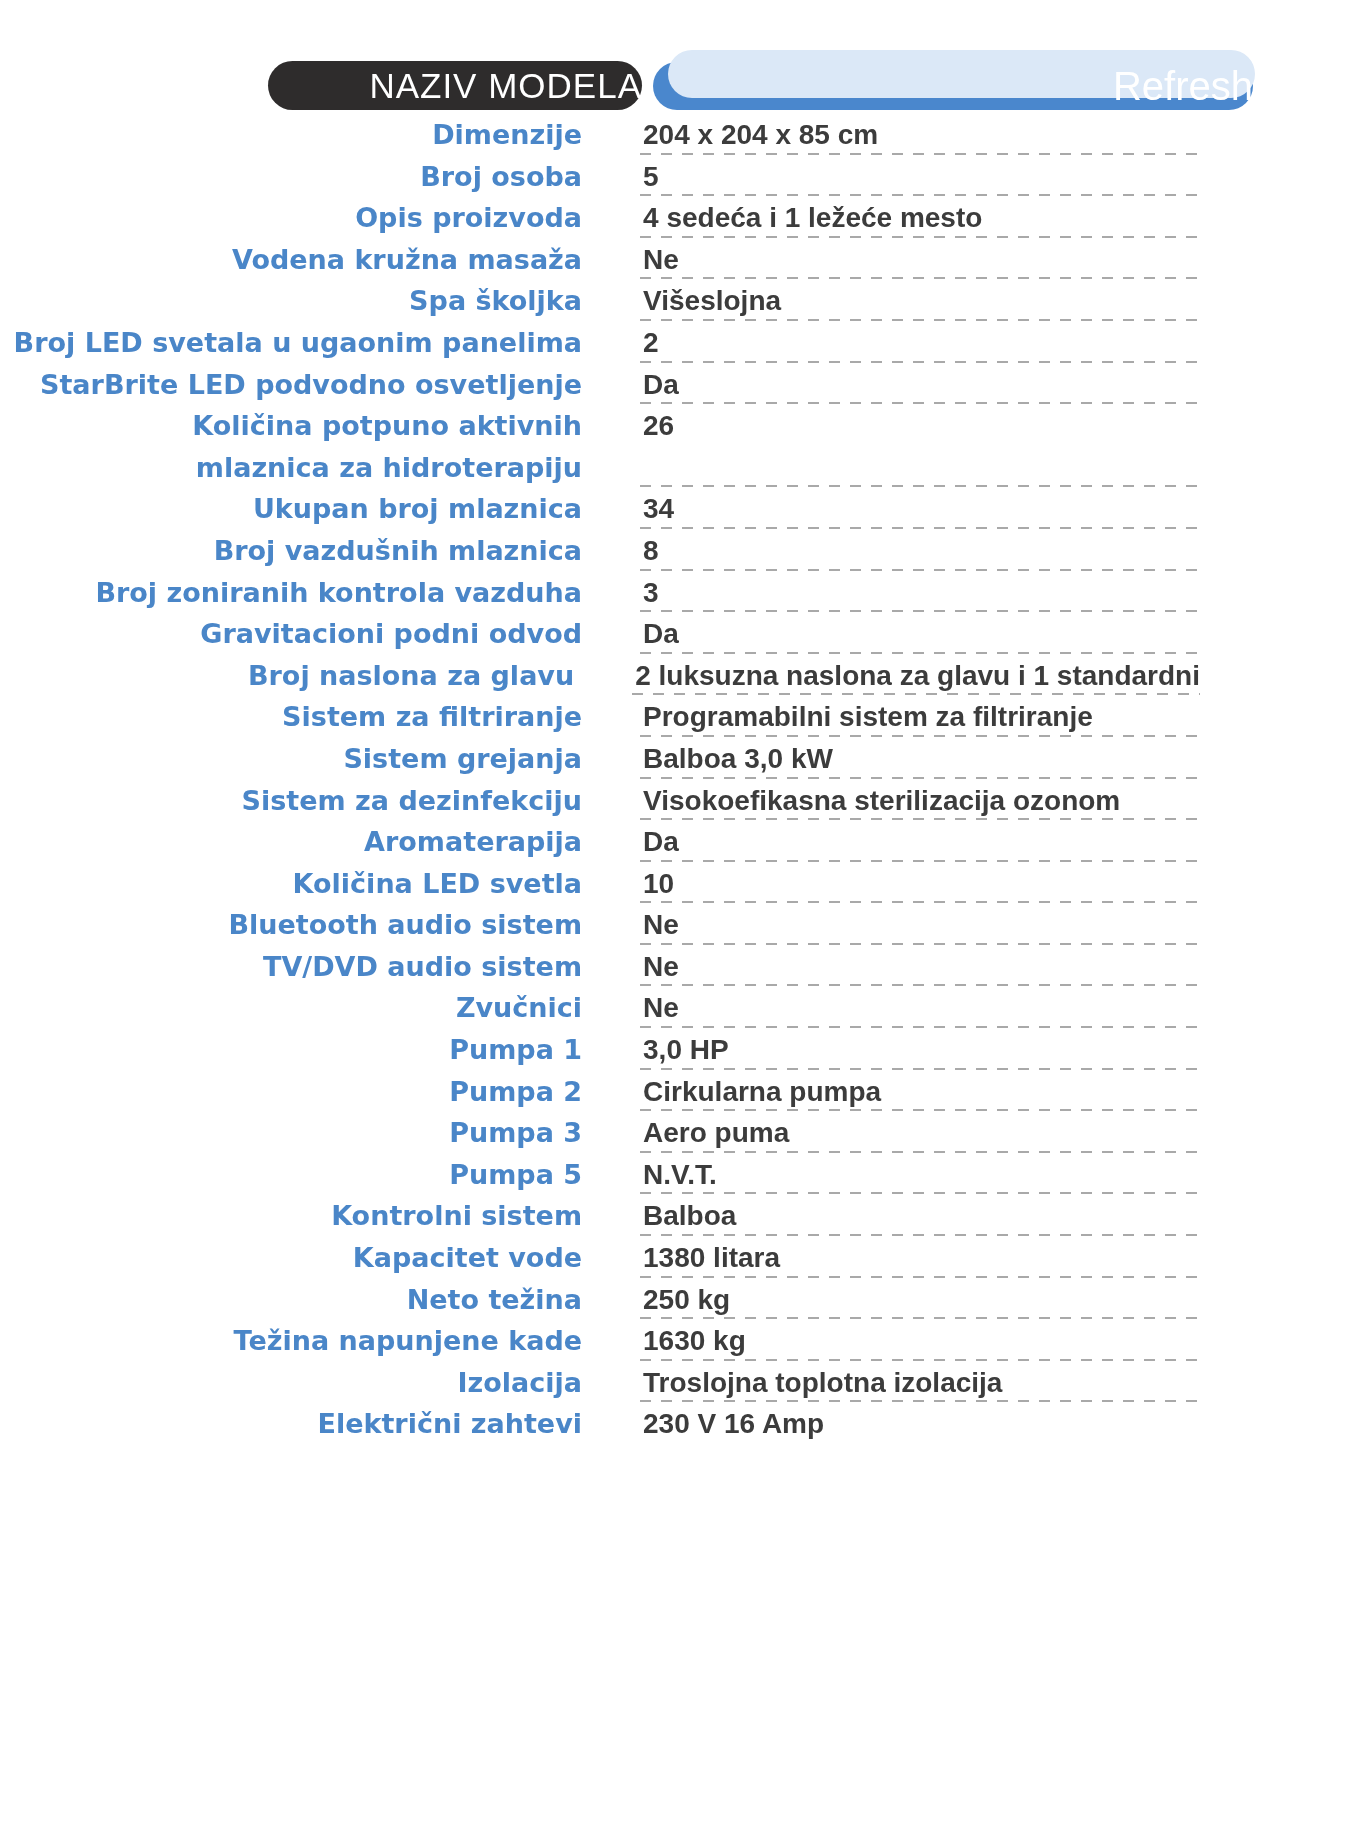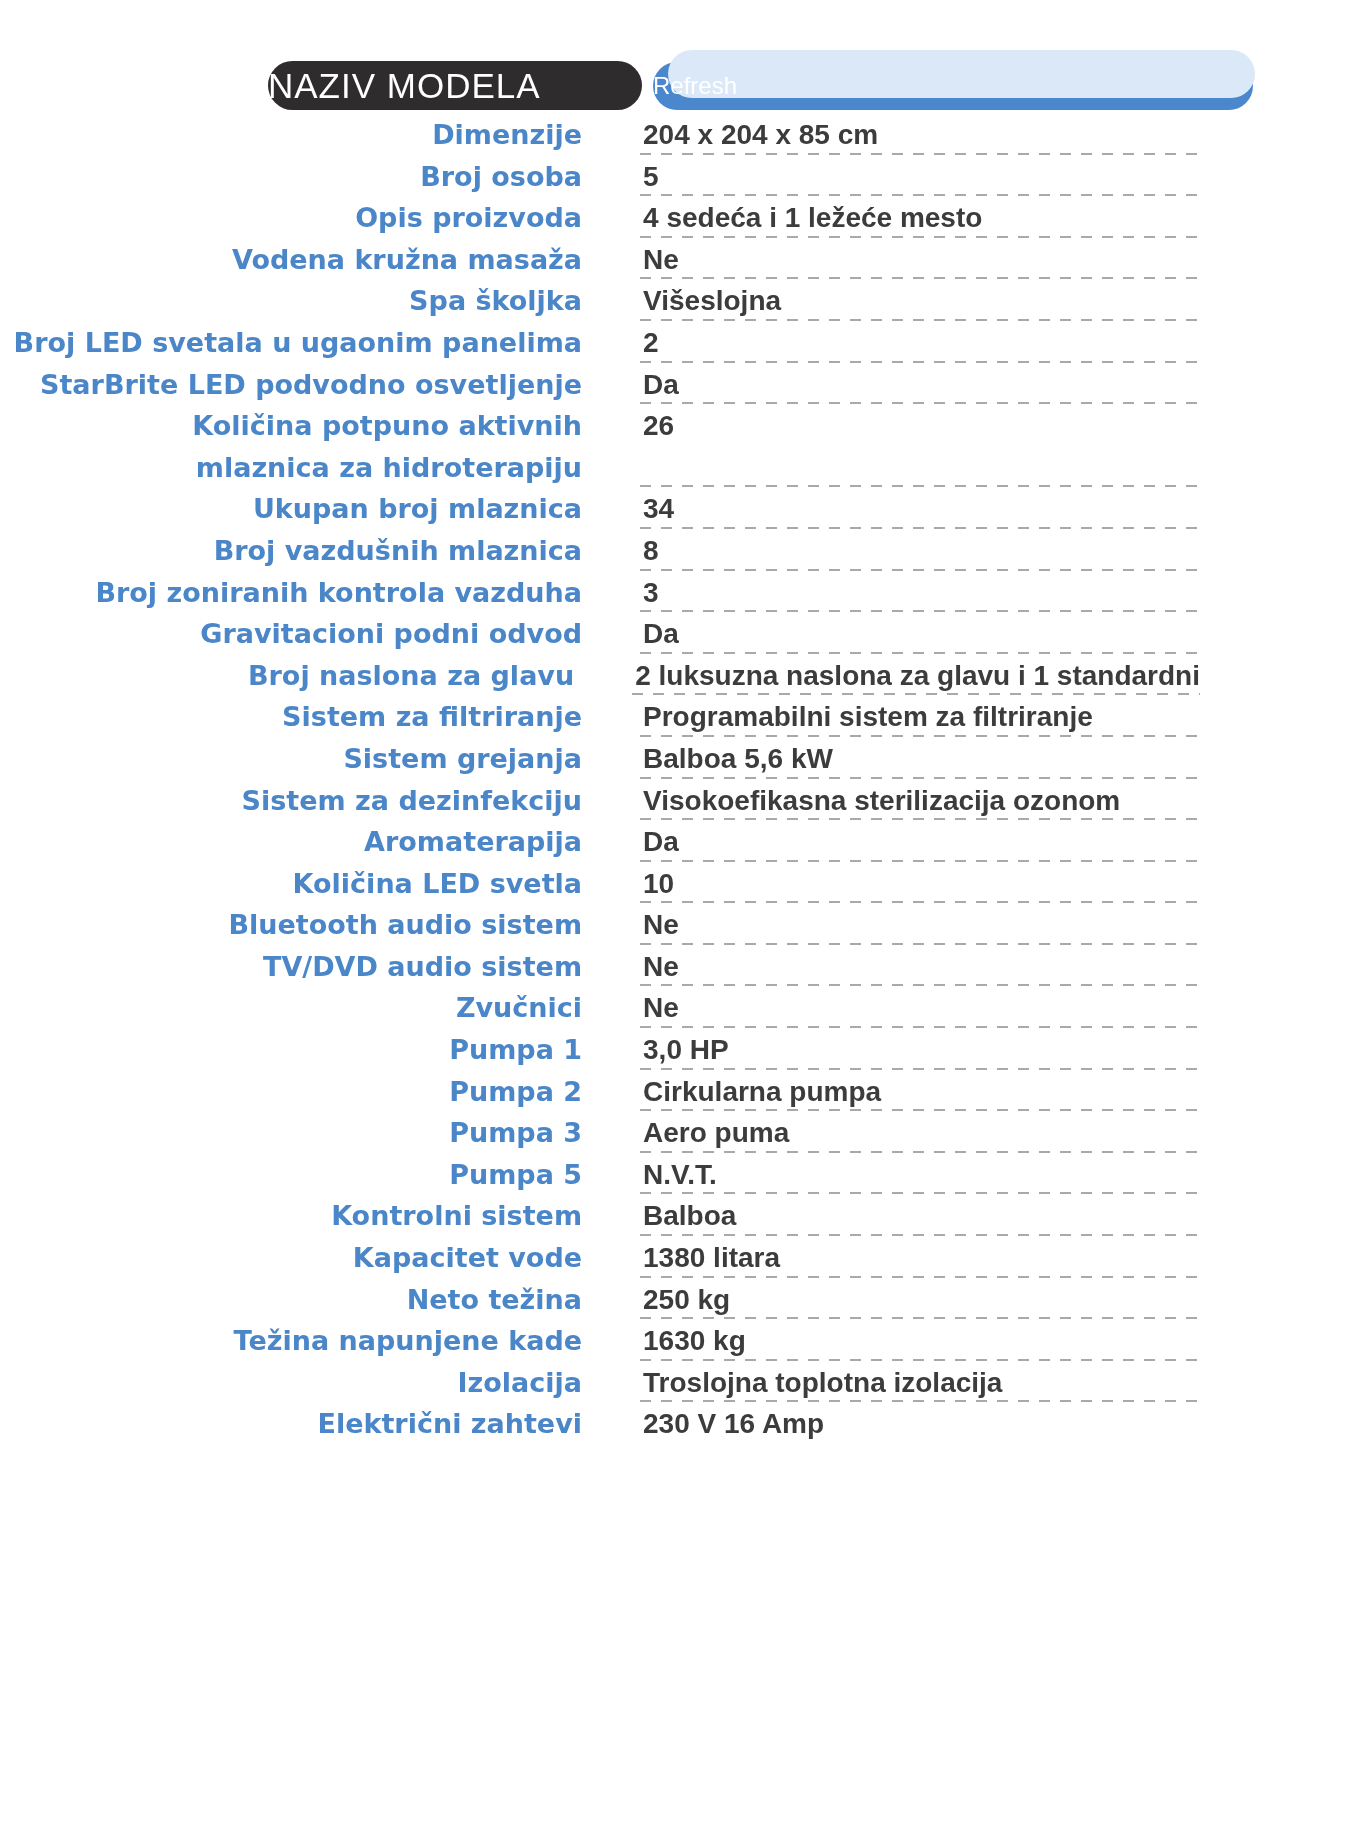--- a/index.html
+++ b/index.html
@@ -17,33 +17,33 @@
     width:1368px;height:1832px;
     position:relative;overflow:hidden;
     font-family:"Liberation Sans",sans-serif;
   }
   
   .header{
     position:absolute;top:61px;left:268px;
     display:flex;gap:11px;align-items:flex-start;
   }
   .pill{
-    display:flex;align-items:center;justify-content:flex-start;
+    display:flex;align-items:center;justify-content:flex-end;
     border-radius:26px;color:#ffffff;white-space:nowrap;
   }
   .pill-dark{
     width:374px;height:49px;
     background:var(--pill-dark);
     font-size:35px;letter-spacing:1px;
     font-family:"Liberation Sans",sans-serif;
   }
   .pill-blue{
     width:600px;height:48px;margin-top:1px;
     background:var(--pill-blue);
-    font-size:24px;
+    font-size:40px;
     position:relative;z-index:0;
     font-family:"Liberation Sans",sans-serif;
   }
   .pill-blue::before{
     content:"";
     position:absolute;z-index:-1;
     left:15px;right:-2px;top:-12px;height:100%;
     border-radius:26px;
     background:var(--halo-blue);
   }
@@ -208,21 +208,21 @@
       </div>
       <div class="valuewrap">
         <div class="value">Programabilni sistem za filtriranje</div>
       </div>
     </div>
     <div class="row dashed">
       <div class="label">
         <div>Sistem grejanja</div>
       </div>
       <div class="valuewrap">
-        <div class="value">Balboa 5,6 kW</div>
+        <div class="value">Balboa 3,0 kW</div>
       </div>
     </div>
     <div class="row dashed">
       <div class="label">
         <div>Sistem za dezinfekciju</div>
       </div>
       <div class="valuewrap">
         <div class="value">Visokoefikasna sterilizacija ozonom</div>
       </div>
     </div>

